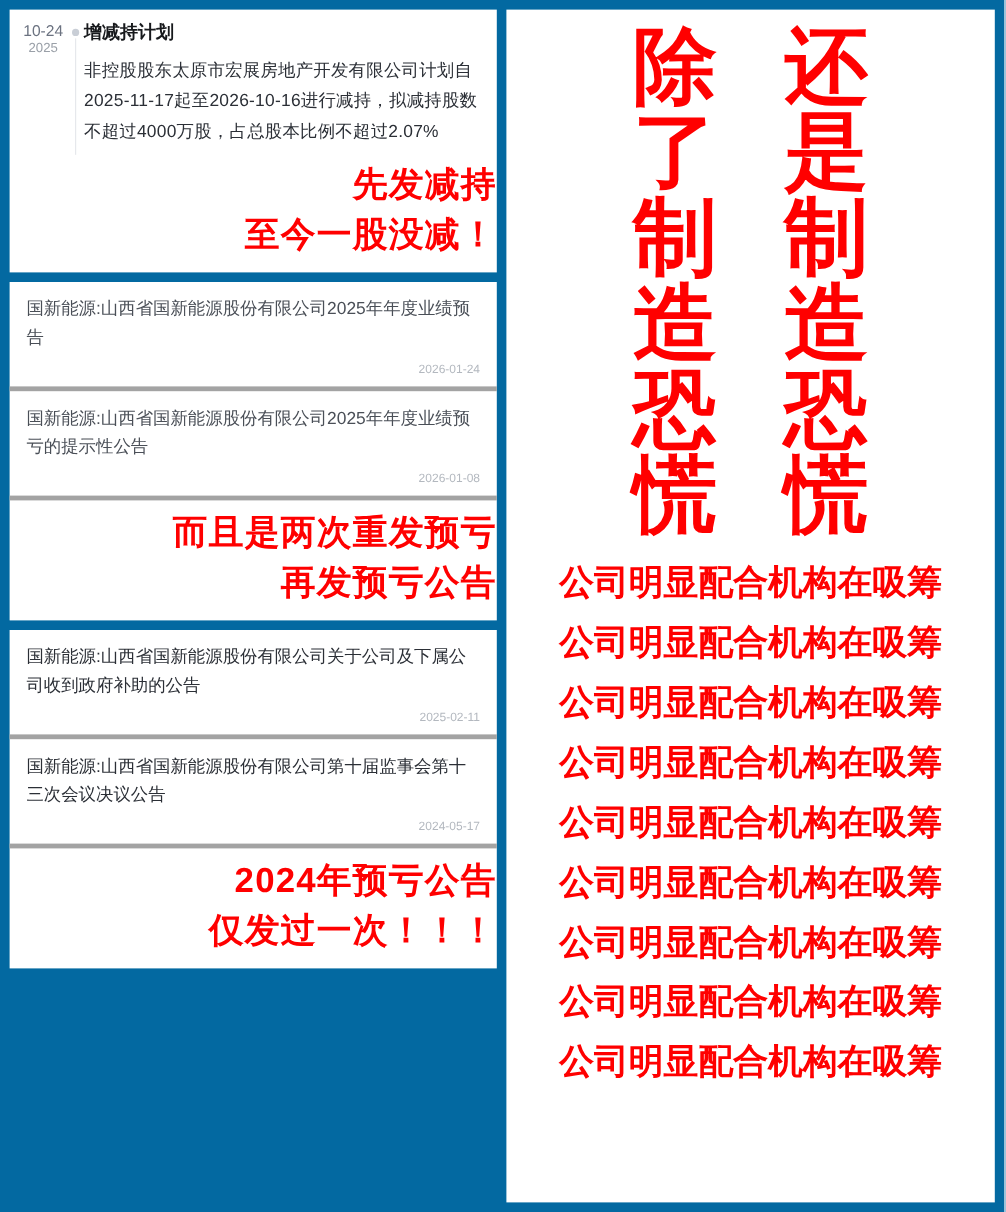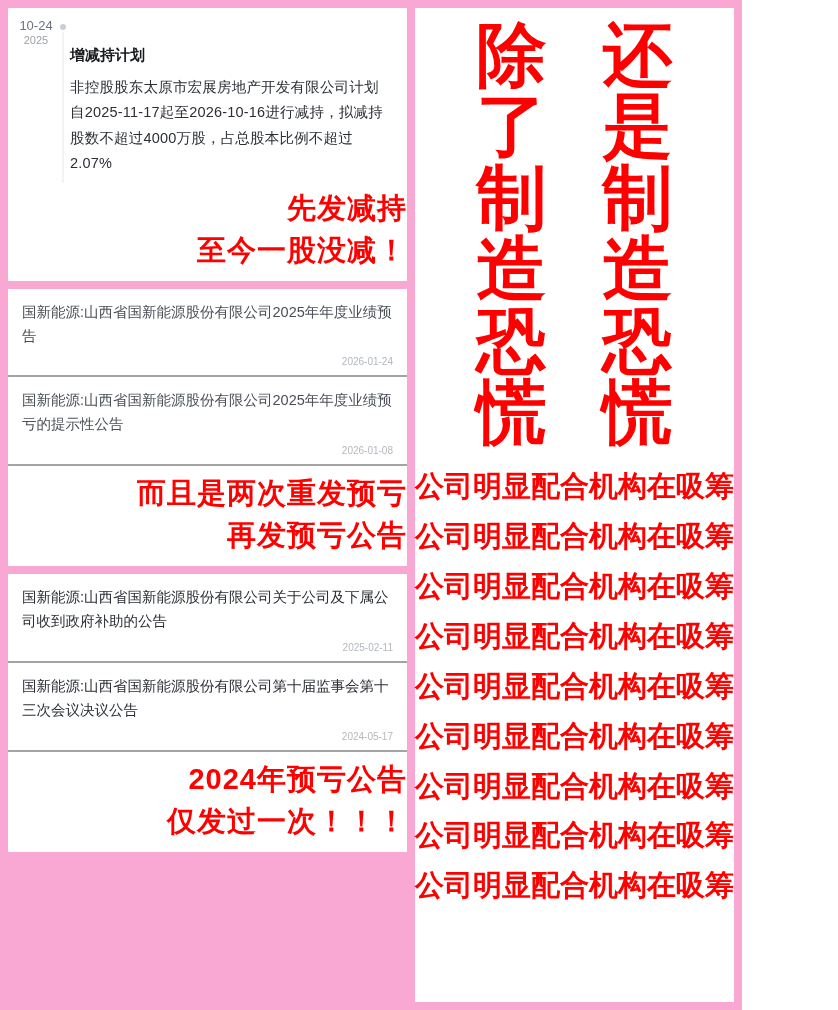--- a/index.html
+++ b/index.html
@@ -8,23 +8,23 @@
   }
   body {
     width: 838px;
     height: 1010px;
     background: #ffffff;
     font-family: "Liberation Sans", sans-serif;
     overflow: hidden;
   }
   .page {
     position: relative;
-    width: 742px;
+    width: 837px;
     height: 1010px;
-    background: #f9a8d4;
+    background: #0369a1;
     box-sizing: border-box;
     display: flex;
     gap: 8px;
     padding: 8px;
   }
   .col-left {
     width: 406px;
     display: flex;
     flex-direction: column;
     gap: 8px;
@@ -81,21 +81,20 @@
     left: 50%;
     top: 14px;
     bottom: -6px;
     width: 1px;
     background: #e6e8ec;
     transform: translateX(-0.5px);
   }
   .ann-body {
     flex: 1;
     padding-right: 4px;
-    margin-top: 28px;
   }
   .ann-title {
     font-size: 15px;
     font-weight: bold;
     color: #17191c;
     margin-bottom: 10px;
   }
   .ann-text {
     font-size: 14.5px;
     color: #2b2f36;
@@ -110,21 +109,21 @@
     line-height: 1.45;
     letter-spacing: 1px;
   }
   .red-block {
     padding: 6px 0 10px 0;
   }
 
   
   .list-item {
     padding: 12px 14px 8px 14px;
-    border-bottom: 2px solid #a3a3a3;
+    border-bottom: 4px solid #a3a3a3;
   }
   .list-item:last-child { border-bottom: none; }
   .list-text {
     font-size: 14.5px;
     color: #4a4f57;
     line-height: 1.65;
   }
   .list-text.dark {
     color: #2b2f36;
   }

